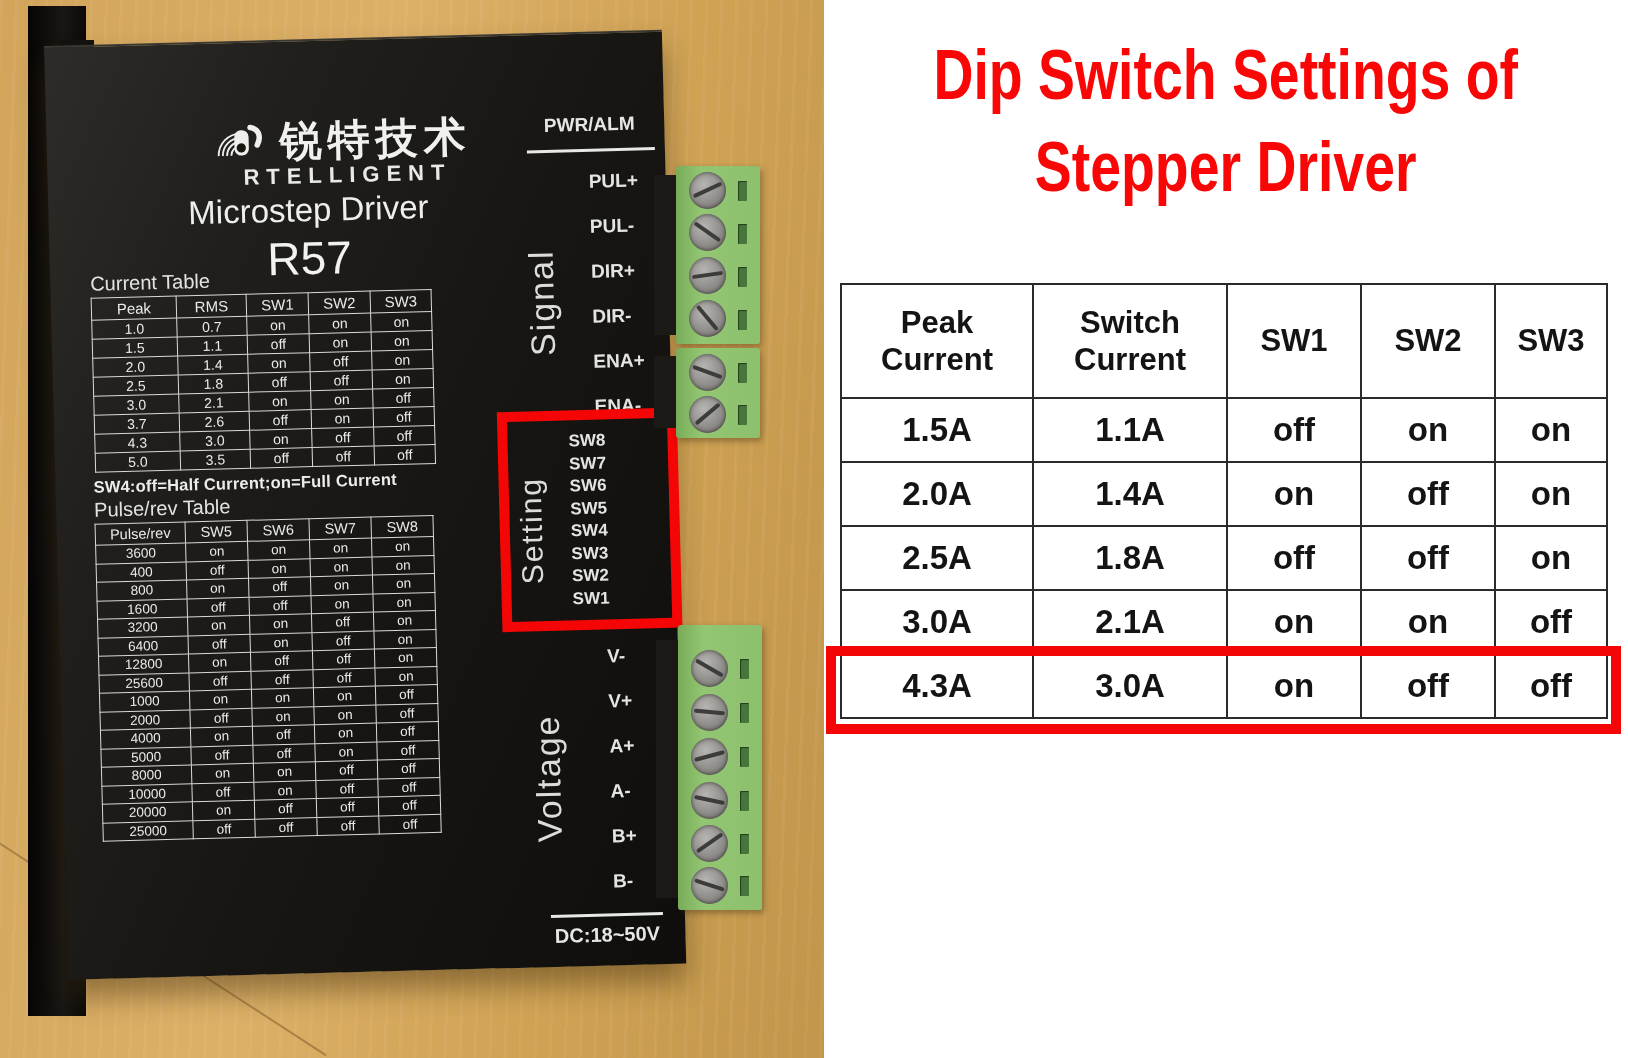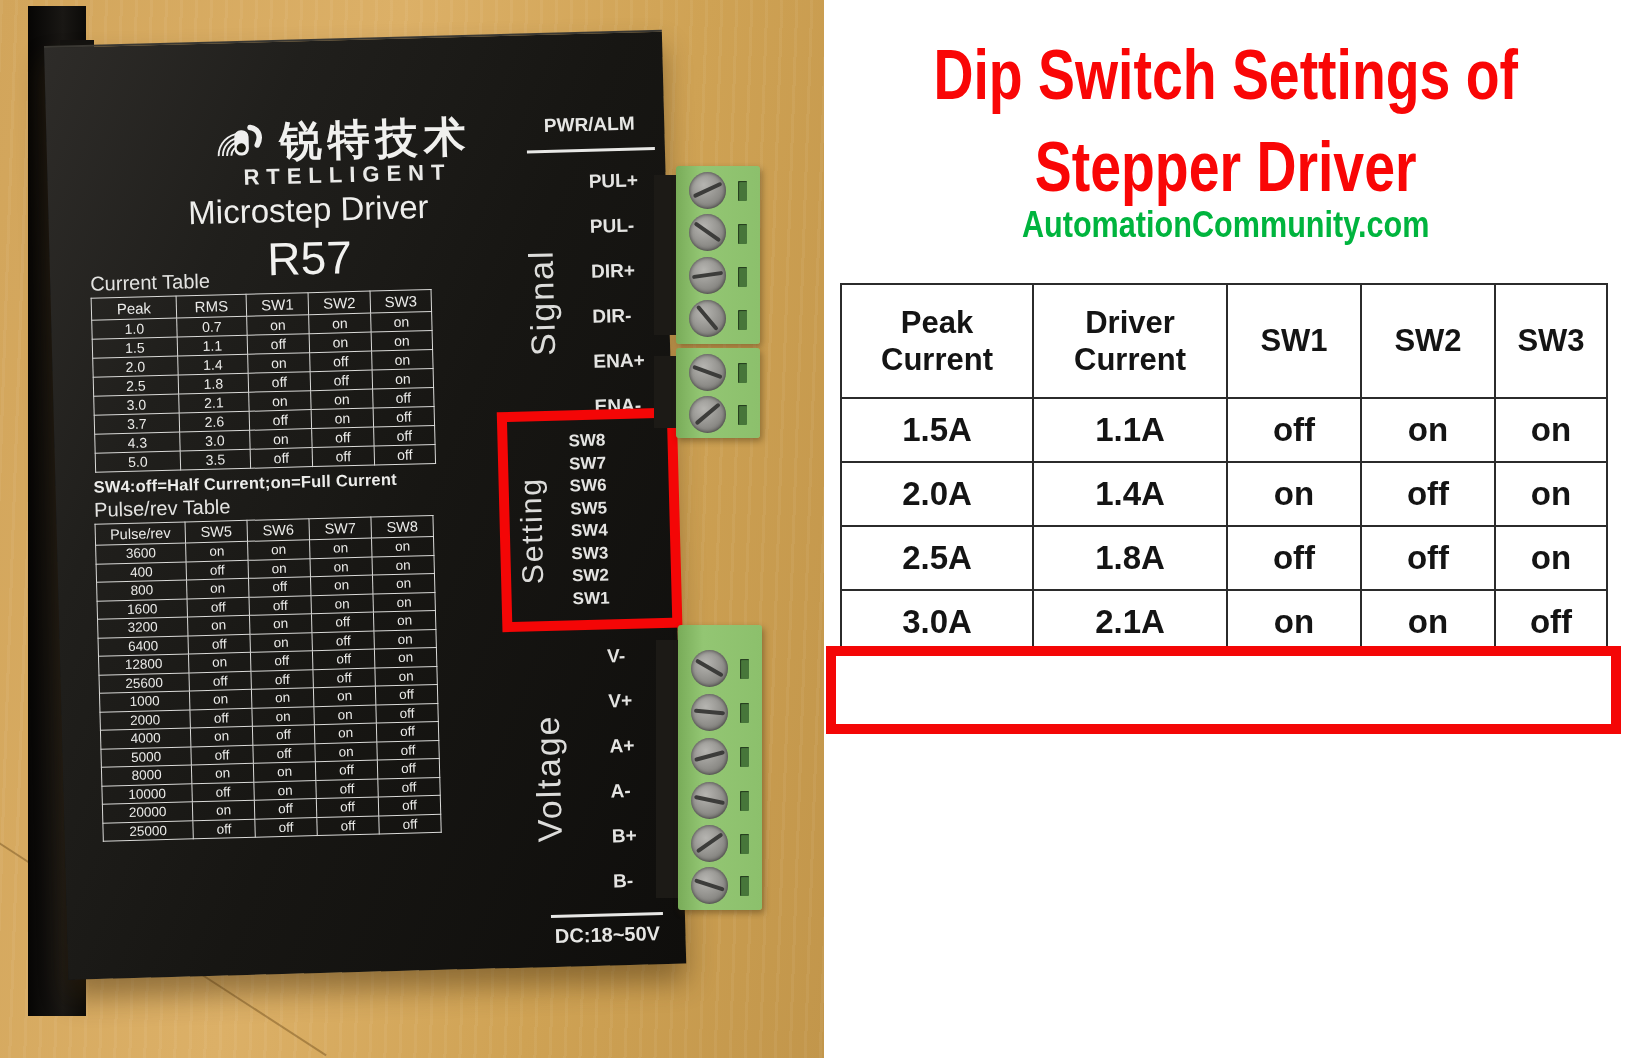--- a/index.html
+++ b/index.html
@@ -435,34 +435,33 @@
     <div class="notch" style="top:122px;"></div>
       <div class="notch" style="top:166px;"></div>
     <div class="notch" style="top:209px;"></div>
       <div class="notch" style="top:251px;"></div>
   </div>
 </div>
 
 <div class="right-panel">
   <div class="title title1"><span class="ln">Dip Switch Settings of</span></div>
   <div class="title title2"><span class="ln">Stepper Driver</span></div>
-  <div class="site"><span class="ln">AutomationCommunity.com</span></div>
 
   <table class="settings">
     <colgroup>
         <col style="width:192px">
         <col style="width:194px">
         <col style="width:134px">
         <col style="width:134px">
         <col style="width:112px">
       </colgroup>
     <thead>
         <tr>
           <th>Peak Current</th>
-          <th>Driver Current</th>
+          <th>Switch Current</th>
           <th>SW1</th>
           <th>SW2</th>
           <th>SW3</th>
         </tr>
       </thead>
     <tbody>
         <tr>
           <td>1.5A</td>
           <td>1.1A</td>
           <td>off</td>
@@ -483,17 +482,24 @@
           <td>off</td>
           <td>on</td>
         </tr>
         <tr>
           <td>3.0A</td>
           <td>2.1A</td>
           <td>on</td>
           <td>on</td>
           <td>off</td>
         </tr>
+        <tr>
+          <td>4.3A</td>
+          <td>3.0A</td>
+          <td>on</td>
+          <td>off</td>
+          <td>off</td>
+        </tr>
       </tbody>
   </table>
 
   <div class="hl-box"></div>
 </div>
 
 </body></html>

